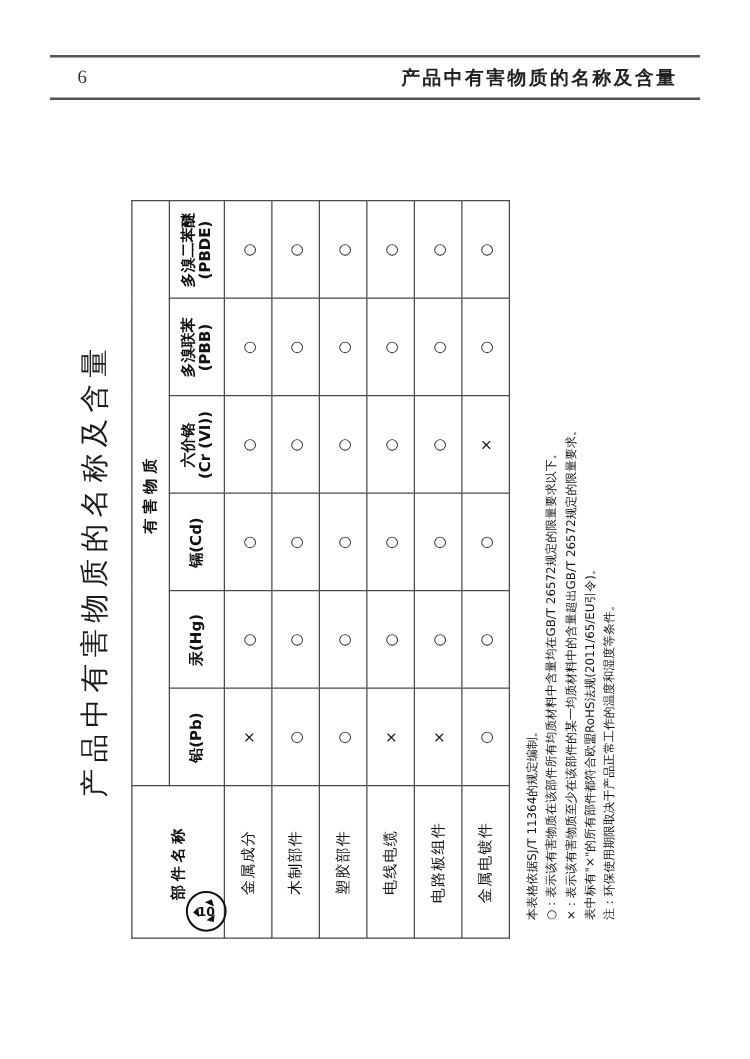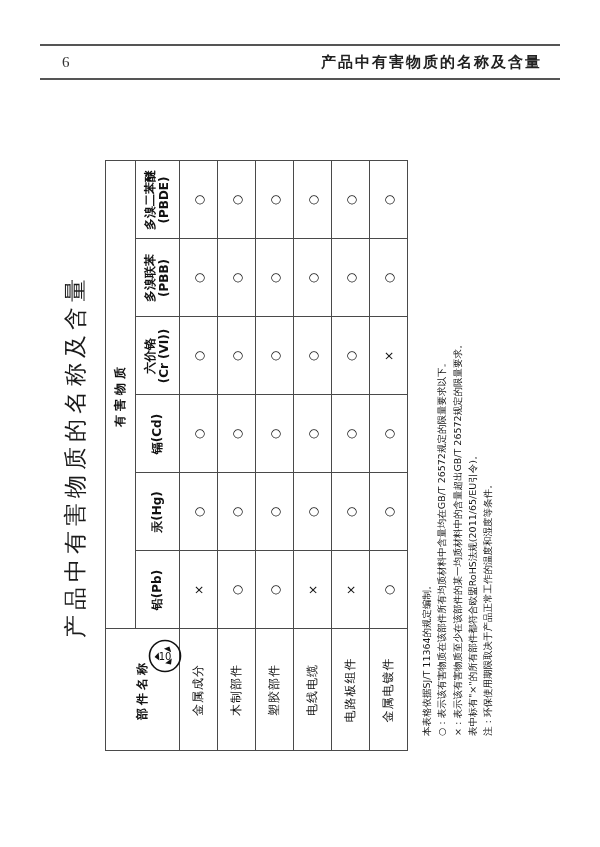--- a/index.html
+++ b/index.html
@@ -135,23 +135,24 @@
   }
   .notes p {
     margin: 0 0 1px 0;
     white-space: nowrap;
   }
 
   
   .recycle-badge {
     position: absolute;
     left: 148px;
-    top: 639px;
+    top: 712px;
     width: 34px;
     height: 34px;
+    font-weight: bold;
   }
   .recycle-badge svg { display: block; }
 </style>
 </head>
 <body>
 
 <div class="page-header">
   <span class="page-number">6</span>
   <span class="header-title">产品中有害物质的名称及含量</span>
 </div>

